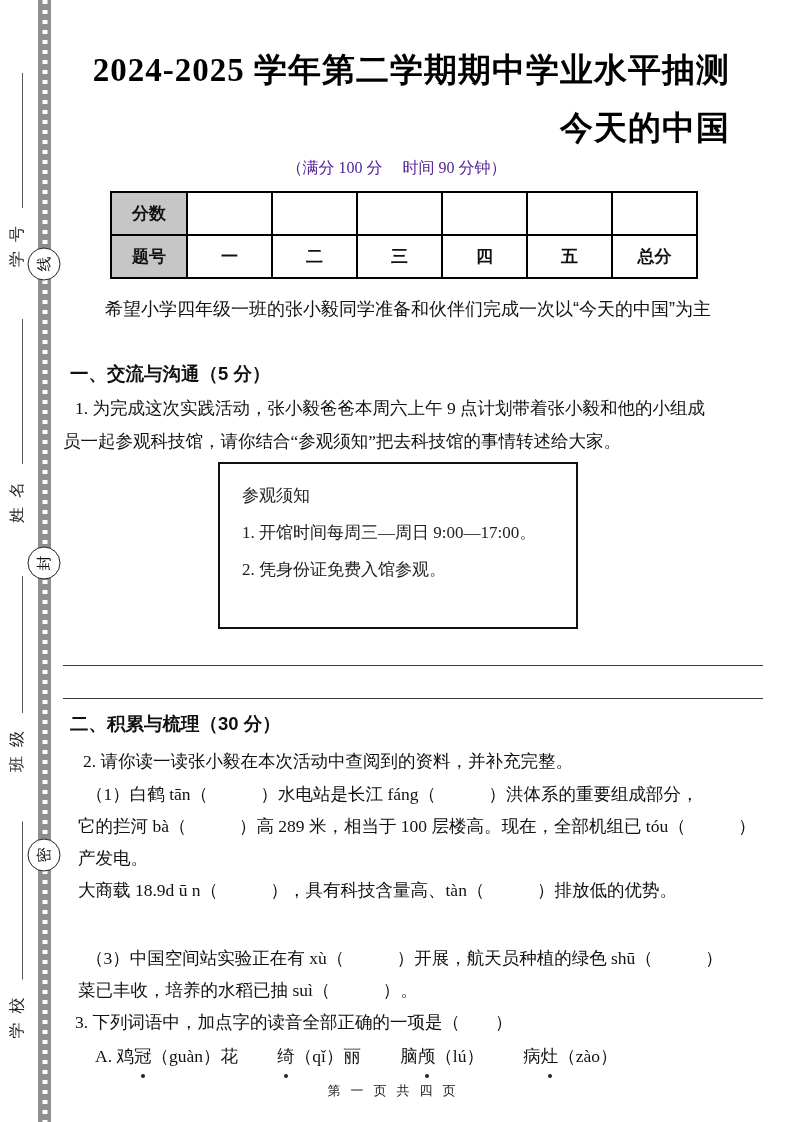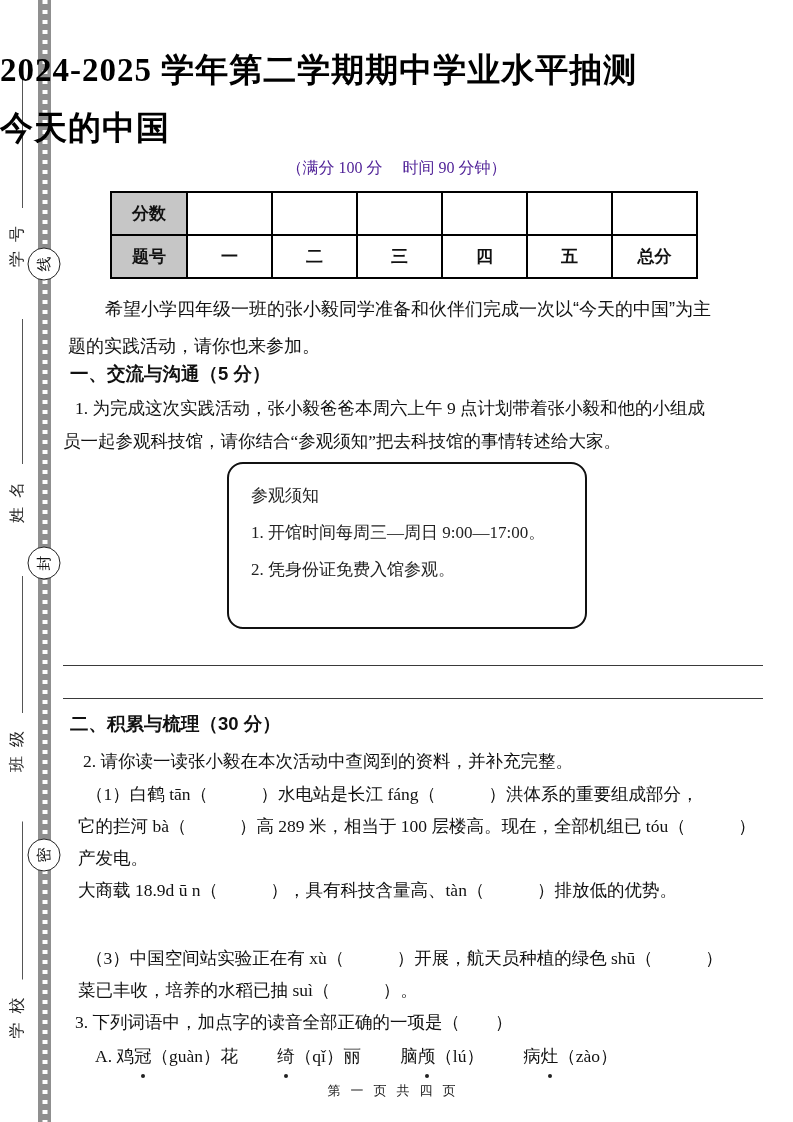--- a/index.html
+++ b/index.html
@@ -24,21 +24,21 @@
   .seal-field .fl-label{font-size:16px;letter-spacing:9px;color:#222;line-height:1;}
   .seal-field .fl-line{display:inline-block;border-bottom:1.5px solid #555;margin-bottom:2px;}
   .seal-circle{
     position:absolute;left:44px;width:31px;height:31px;transform:translate(-50%,-50%);
     border:1.5px solid #222;border-radius:50%;background:#fff;z-index:3;
     display:flex;align-items:center;justify-content:center;
   }
   .seal-circle span{transform:rotate(-90deg);font-size:15px;color:#111;}
 
   
-  .title{left:0;width:730px;text-align:left;font-weight:700;font-size:33px;letter-spacing:1px;color:#000;}
+  .title{left:0;width:730px;text-align:right;font-weight:700;font-size:33px;letter-spacing:1px;color:#000;}
   .subtitle{left:0;width:793px;text-align:center;font-size:16px;color:#4c1d95;}
 
   
   table.score{border-collapse:collapse;table-layout:fixed;}
   table.score td,table.score th{
     border:2px solid #000;height:41px;text-align:center;vertical-align:middle;
     font-family:"Liberation Sans","DejaVu Sans",sans-serif;font-weight:700;font-size:17px;color:#111;
     padding:0;
   }
   table.score th.rowhead{background:var(--header-bg,#c6c6c6);width:74px;}
@@ -117,31 +117,30 @@
     <td>三</td>
     <td>四</td>
     <td>五</td>
     <td>总分</td>
   </tr>
 </tbody>
   </table>
 
 <div class="abs intro sans" style="left:60px;top:291px;width:705px;">
   <div class="ind">希望小学四年级一班的张小毅同学准备和伙伴们完成一次以“今天的中国”为主</div>
-  <div>题的实践活动，请你也来参加。</div>
 </div>
 
 <div class="abs h-sec sans" style="left:62px;top:361px;">一、交流与沟通（5 分）</div>
 
 <div class="abs qtext" style="left:63px;top:392px;width:702px;">
   <div style="text-indent:12px;">1. 为完成这次实践活动，张小毅爸爸本周六上午 9 点计划带着张小毅和他的小组成</div>
   <div>员一起参观科技馆，请你结合“参观须知”把去科技馆的事情转述给大家。</div>
 </div>
 
-<div class="abs notice-box" style="left:227px;top:462px;width:324px;height:150px;border-radius:16px;">
+<div class="abs notice-box" style="left:218px;top:462px;width:324px;height:150px;">
   <div>参观须知</div>
   <div>1.  开馆时间每周三—周日 9:00—17:00。</div>
   <div>2.  凭身份证免费入馆参观。</div>
 </div>
 
 <div class="abs ans-line" style="left:63px;top:665px;width:700px;"></div>
 <div class="abs ans-line" style="left:63px;top:698px;width:700px;"></div>
 
 <div class="abs h-sec sans" style="left:62px;top:711px;">二、积累与梳理（30 分）</div>
 

